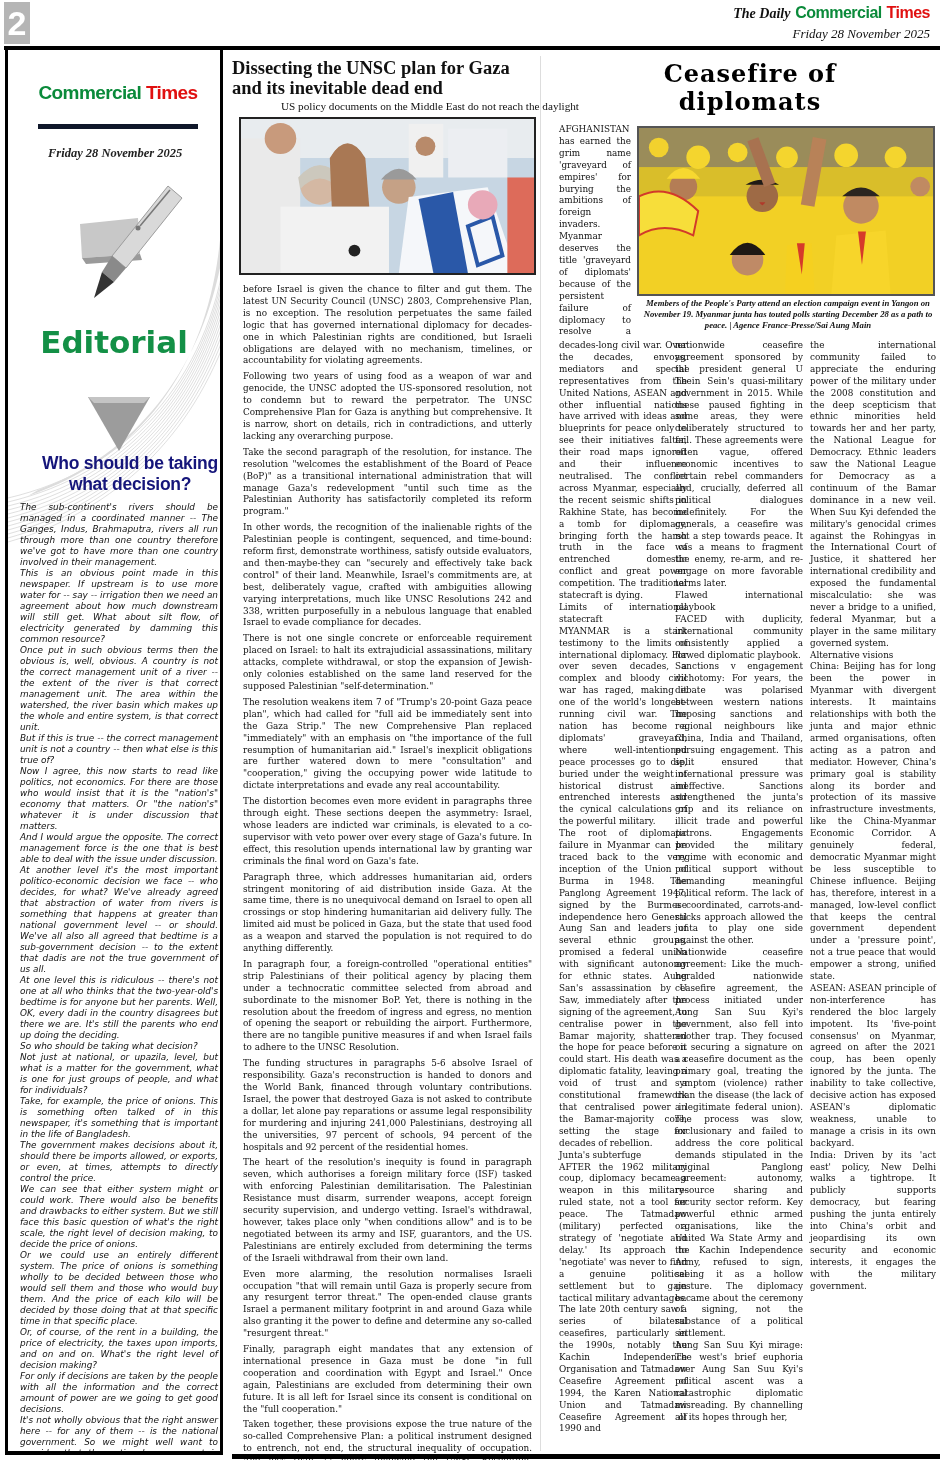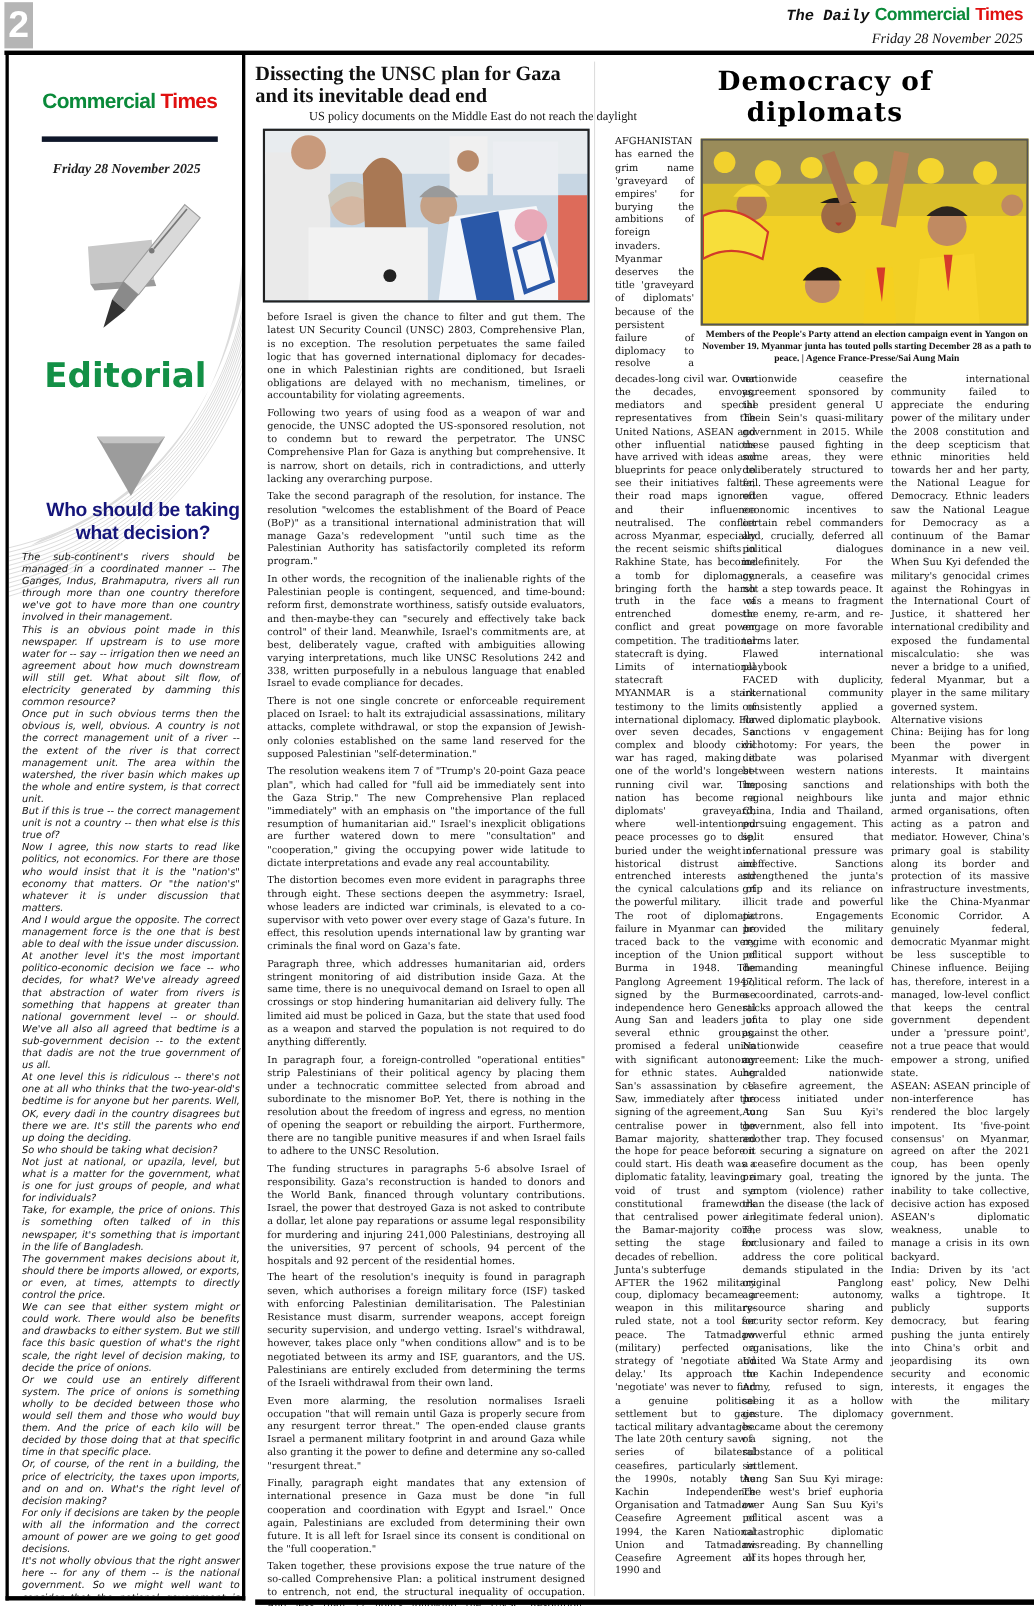--- a/index.html
+++ b/index.html
@@ -7,21 +7,21 @@
   body { position: relative; font-family: "DejaVu Serif", serif; color: #111; }
 
   
   .page-num {
     position: absolute; left: 4px; top: 2px; width: 26px; height: 42px;
     background: #b5b5b5; color: #fff; font-family: "Liberation Sans", sans-serif;
     font-weight: bold; font-size: 34px; line-height: 42px; text-align: center;
   }
   .masthead-right { position: absolute; right: 10px; top: 3px; text-align: right; }
   .mh-title { font-size: 15px; line-height: 20px; white-space: nowrap; }
-  .mh-the { font-family: Liberation Mono, monospace; font-style: italic; font-weight: bold; font-size: 14px; color: #111; margin-top: 10px; }
+  .mh-the { font-family: Liberation Serif, serif; font-style: italic; font-weight: bold; font-size: 14px; color: #111; margin-top: 10px; }
   .mh-comm { font-family: "Liberation Sans", sans-serif; font-weight: bold; font-size: 16px; color: #0a8a3a; letter-spacing: -0.5px; }
   .mh-times { font-family: "Liberation Sans", sans-serif; font-weight: bold; font-size: 16px; color: #e01010; letter-spacing: -0.5px; }
   .mh-date { font-family: "Liberation Serif", serif; font-style: italic; font-size: 13px; margin-top: 2px; }
   .top-rule { position: absolute; left: 4px; right: 0; top: 46px; height: 4px; background: #000; }
 
   
   .sidebar {
     position: absolute; left: 5px; top: 50px; width: 218px; height: 1405px;
     border-left: 3px solid #000; border-right: 3px solid #000; border-bottom: 4px solid #000;
     background: #fff; overflow: hidden;
@@ -81,21 +81,21 @@
     position: absolute; left: 600px; top: 60px; width: 300px; text-align: center;
     font-family: "DejaVu Serif", serif; font-weight: 900; font-size: 24px; line-height: 28px;
     letter-spacing: 1px; color: #000;
   }
   .mya-photo {
     position: absolute; left: 637px; top: 126px; width: 298px; height: 170px;
     border: 2px solid #555; overflow: hidden; background: #e6c91e;
   }
   .mya-caption {
     position: absolute; left: 638px; top: 298px; width: 300px; text-align: center;
-    font-family: "Liberation Serif", serif; font-weight: bold;
+    font-family: "Liberation Serif", serif; font-style: italic; font-weight: bold;
     font-size: 8.7px; line-height: 11.2px; color: #111;
   }
   .mya-lead {
     position: absolute; left: 559px; top: 124px; width: 72px;
     font-family: "DejaVu Serif", serif; font-size: 8.85px; line-height: 11.9px;
     text-align: justify; text-align-last: justify; color: #111;
   }
   .mya-col {
     position: absolute; top: 340px; width: 128px;
     font-family: "DejaVu Serif", serif; font-size: 8.85px; line-height: 11.9px;
@@ -235,21 +235,21 @@
   <p>The funding structures in paragraphs 5-6 absolve Israel of responsibility. Gaza's reconstruction is handed to donors and the World Bank, financed through voluntary contributions. Israel, the power that destroyed Gaza is not asked to contribute a dollar, let alone pay reparations or assume legal responsibility for murdering and injuring 241,000 Palestinians, destroying all the universities, 97 percent of schools, 94 percent of the hospitals and 92 percent of the residential homes.</p>
   <p>The heart of the resolution's inequity is found in paragraph seven, which authorises a foreign military force (ISF) tasked with enforcing Palestinian demilitarisation. The Palestinian Resistance must disarm, surrender weapons, accept foreign security supervision, and undergo vetting. Israel's withdrawal, however, takes place only "when conditions allow" and is to be negotiated between its army and ISF, guarantors, and the US. Palestinians are entirely excluded from determining the terms of the Israeli withdrawal from their own land.</p>
   <p>Even more alarming, the resolution normalises Israeli occupation "that will remain until Gaza is properly secure from any resurgent terror threat." The open-ended clause grants Israel a permanent military footprint in and around Gaza while also granting it the power to define and determine any so-called "resurgent threat."</p>
   <p>Finally, paragraph eight mandates that any extension of international presence in Gaza must be done "in full cooperation and coordination with Egypt and Israel." Once again, Palestinians are excluded from determining their own future. It is all left for Israel since its consent is conditional on the "full cooperation."</p>
   <p>Taken together, these provisions expose the true nature of the so-called Comprehensive Plan: a political instrument designed to entrench, not end, the structural inequality of occupation. And less than 72 hours following the UNSC Resolution, Benjamin Netanyahu appointed Bezalel Smotrich and Itamar Ben-Gvir, two Jewish racist ministers who openly called for the ethnic cleansing and for building Jewish-only colonies in Gaza, to be in charge of, or more likely to undermine, the second phase of Trump's 20-point plan.</p>
 </div>
 
 <div class="col-rule"></div>
 
 <div class="mya-head">
-  <div>Democracy of</div>
+  <div>Ceasefire of</div>
   <div>diplomats</div>
 </div>
 
 <div class="mya-lead">AFGHANISTAN has earned the grim name 'graveyard of empires' for burying the ambitions of foreign invaders. Myanmar deserves the title 'graveyard of diplomats' because of the persistent failure of diplomacy to resolve a</div>
 
 <div class="mya-photo">
   <svg width="100%" height="100%" viewBox="0 0 298 170" preserveAspectRatio="none">
     <rect width="298" height="170" fill="#d9be2a"></rect>
     <rect x="0" y="0" width="298" height="40" fill="#9a8c5a"></rect>
     <circle cx="20" cy="20" r="10" fill="#f2d12e"></circle>

